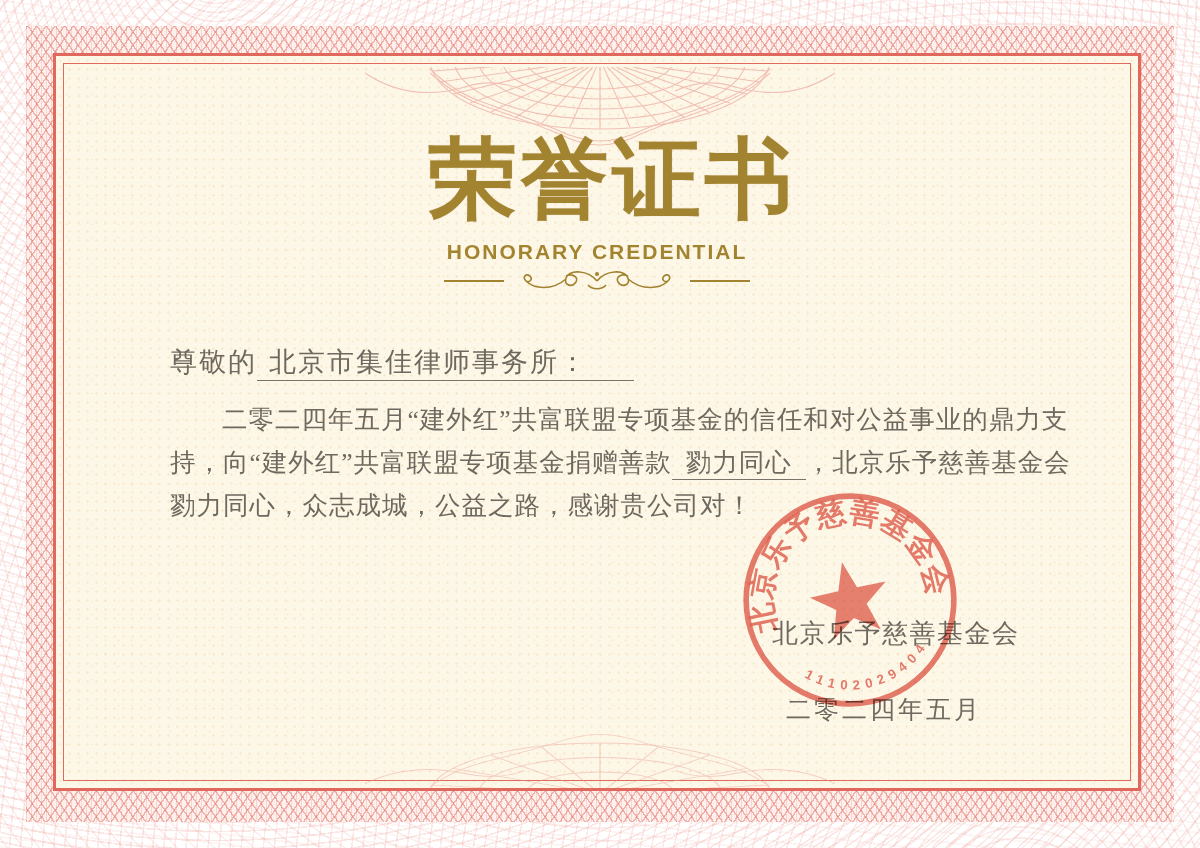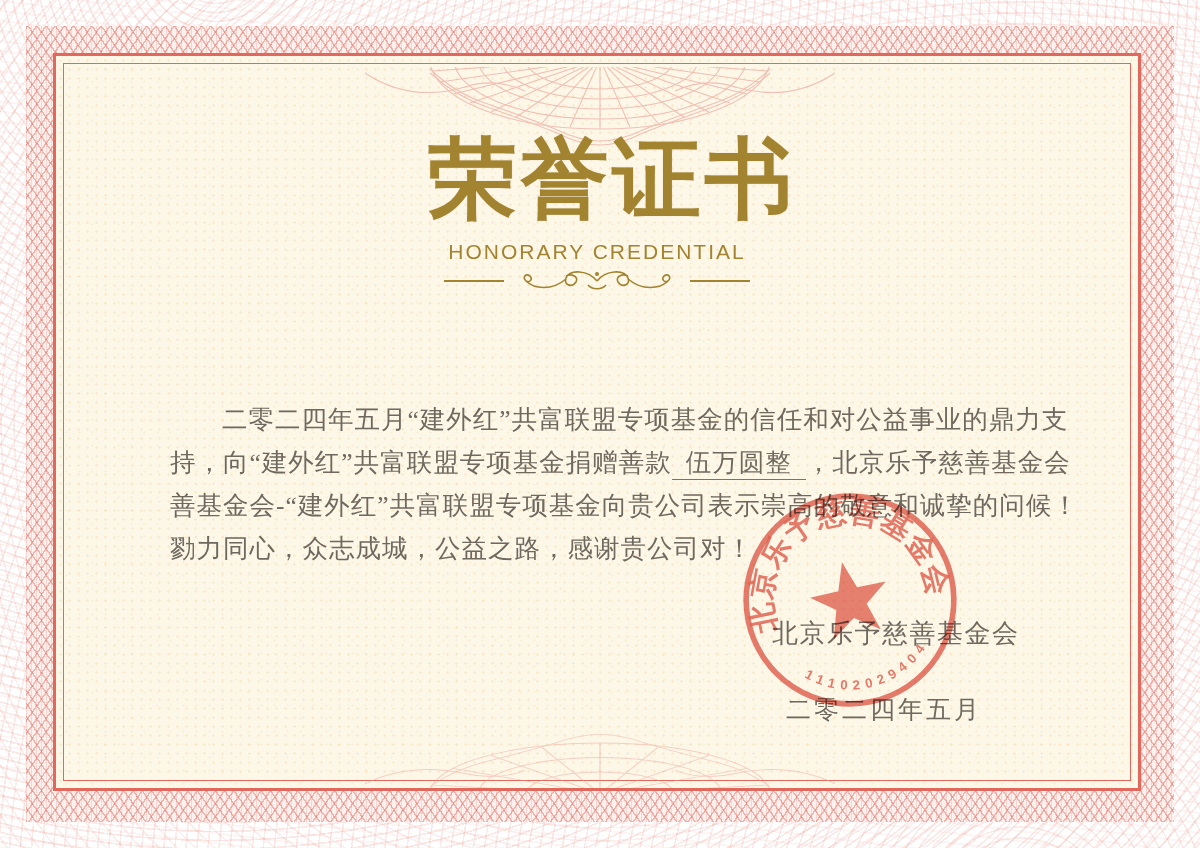--- a/index.html
+++ b/index.html
@@ -28,21 +28,21 @@
   .frame-thin{position:absolute;inset:63px 69px 67px 63px;border:1px solid #e0685d;pointer-events:none;}
   .rosette{position:absolute;left:50%;transform:translateX(-50%);}
   .rosette.top{top:67px;}
   .rosette.bottom{bottom:60px;transform:translateX(-50%) scaleY(-1);opacity:.8;}
   .content{position:absolute;inset:56px 62px 60px 56px;color:#6f685e;}
   .title{position:absolute;top:76px;left:15px;right:0;text-align:center;
     font-size:88px;font-weight:700;color:#a2832f;letter-spacing:4px;line-height:1.1;
     text-shadow:0 0 1px rgba(150,118,42,.45);margin-left:16px;}
   .subtitle{position:absolute;top:184px;left:0;right:0;text-align:center;
     font-family:"Liberation Sans","DejaVu Sans",sans-serif;
-    font-size:21px;font-weight:400;color:#a2832f;letter-spacing:2px;}
+    font-size:21px;font-weight:700;color:#a2832f;letter-spacing:2px;}
   .flourish{position:absolute;top:211px;left:50%;transform:translateX(-50%);}
   .salutation{position:absolute;top:288px;left:114px;font-size:27px;letter-spacing:2px;white-space:nowrap;}
   .underl{border-bottom:1.5px solid #7a7367;}
   .recipient{padding:0 46px 3px 12px;}
   .para{position:absolute;top:342px;left:114px;right:96px;font-size:25.5px;line-height:43px;letter-spacing:1px;}
   .para .line{white-space:nowrap;}
   .ind{display:inline-block;width:52px;}
   .amount{padding:0 14px 2px 14px;}
   .sig-org{position:absolute;top:560px;left:716px;width:224px;text-align:center;
     font-size:26px;letter-spacing:1.5px;white-space:nowrap;}
@@ -101,25 +101,25 @@
       <g fill="none" stroke="#a2832f" stroke-width="1.6">
         <path d="M155,14 C146,3 128,2 124,11 C121,18 130,21 134,15 C137,10 130,6 124,9"></path>
         <path d="M155,14 C164,3 182,2 186,11 C189,18 180,21 176,15 C173,10 180,6 186,9"></path>
         <path d="M124,12 C110,24 92,22 84,14 C80,10 84,6 88,9 C91,12 88,16 84,14"></path>
         <path d="M186,12 C200,24 218,22 226,14 C230,10 226,6 222,9 C219,12 222,16 226,14"></path>
         <path d="M146,18 C150,23 160,23 164,18"></path>
       </g>
       <circle cx="155" cy="7" r="2" fill="#a2832f"></circle>
     </svg>
 
+    <div class="salutation"><span>尊敬的</span><span class="underl recipient">北京市集佳律师事务所：</span></div>
 
     <div class="para">
       <div class="line"><span class="ind"></span><span>二零二四年五月“建外红”共富联盟专项基金的信任和对公益事业的鼎力支</span></div>
-      <div class="line"><span>持，向“建外红”共富联盟专项基金捐赠善款</span><span class="underl amount">伍万圆整</span><span>，北京乐予慈善基金会</span></div>
-      <div class="line">善基金会-“建外红”共富联盟专项基金向贵公司表示崇高的敬意和诚挚的问候！</div>
+      <div class="line"><span>持，向“建外红”共富联盟专项基金捐赠善款</span><span class="underl amount">勠力同心</span><span>，北京乐予慈善基金会</span></div>
       <div class="line">勠力同心，众志成城，公益之路，感谢贵公司对！</div>
     </div>
 
     <div class="sig-org">北京乐予慈善基金会</div>
     <div class="sig-date">二零二四年五月</div>
 
     <svg class="seal" viewBox="0 0 220 220">
       <circle cx="110" cy="110" r="102" fill="none" stroke="#dd5244" stroke-width="5.5" opacity="0.85"></circle>
       <polygon points="110,72 119.4,99.1 148,99.6 125.2,116.9 133.5,144.4 110,128 86.5,144.4 94.8,116.9 72,99.6 100.6,99.1" fill="#dd5244" opacity="0.82"></polygon>
       <defs>

